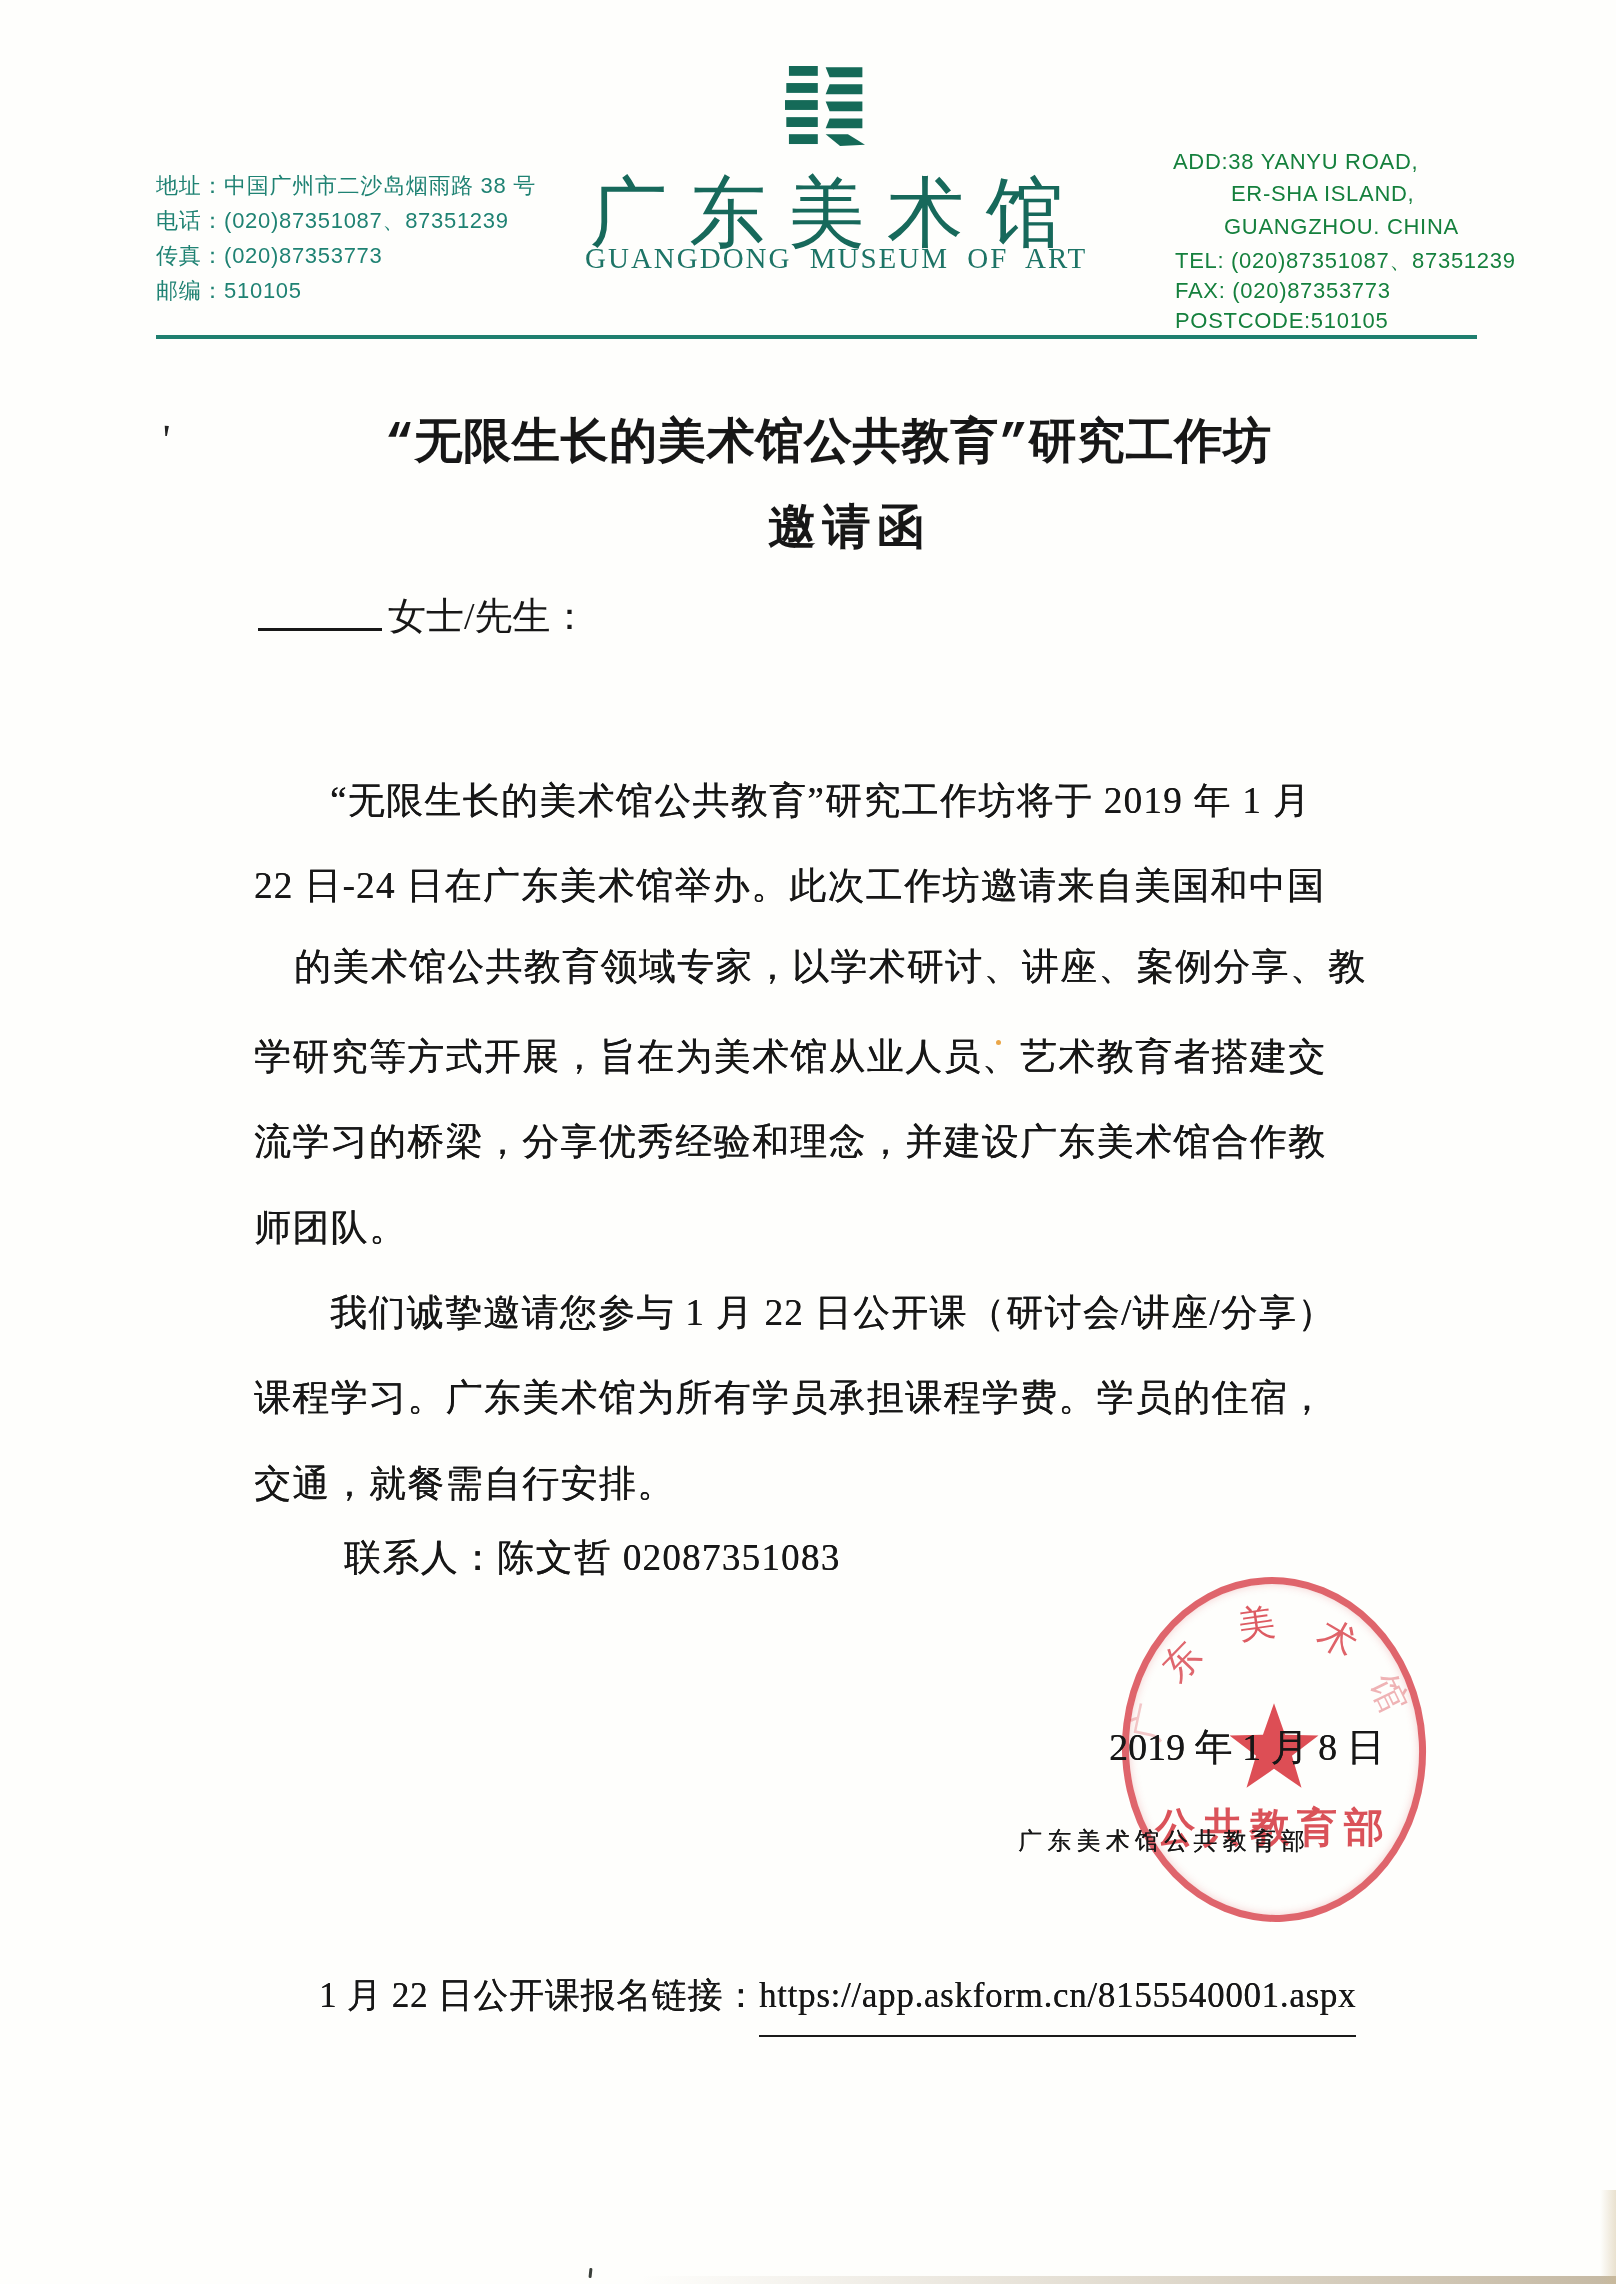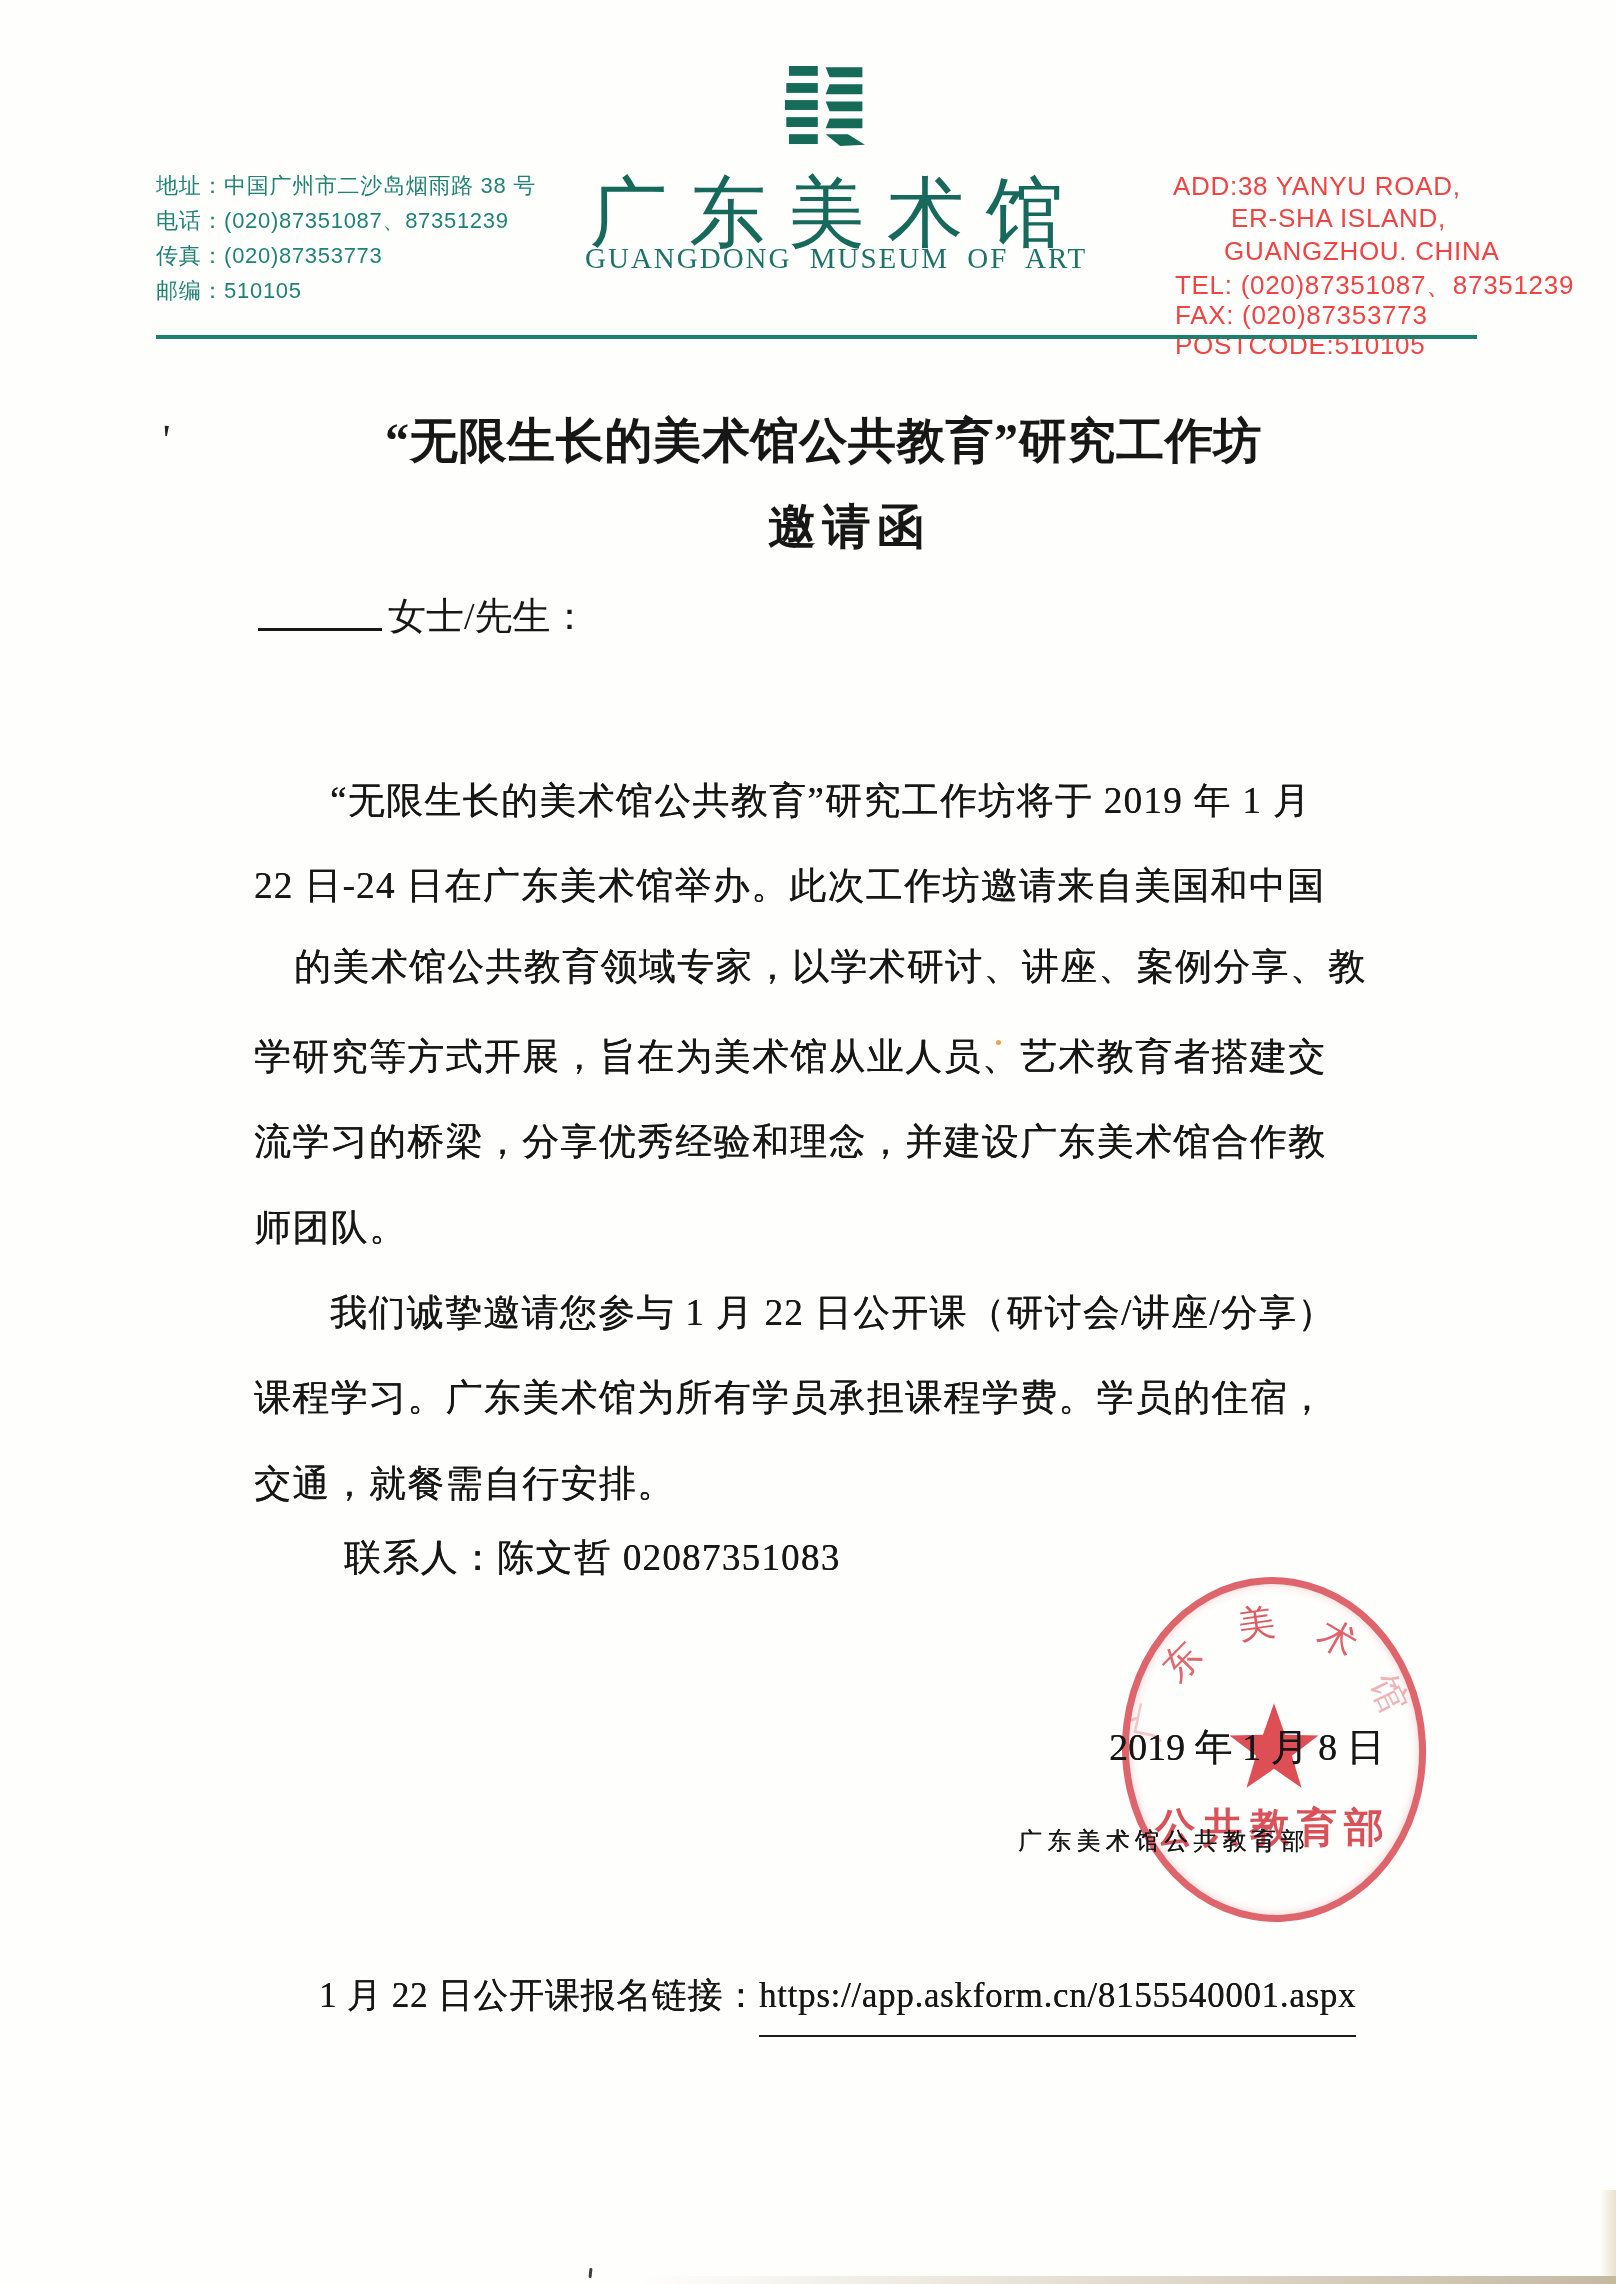--- a/index.html
+++ b/index.html
@@ -16,30 +16,30 @@
   
   .hdr-left-line{left:156px;font-family:"Liberation Sans","DejaVu Sans",sans-serif;
     font-size:22px;color:#1f8273;letter-spacing:0.7px;}
   .hl0{top:171px;} .hl1{top:206px;text-align:right;} .hl2{top:241px;} .hl3{top:276px;}
 
   .logo-mark{left:785px;top:66px;width:80px;height:80px;}
   .logo-cn{left:590px;top:162px;font-size:77px;color:#17695b;letter-spacing:22px;font-weight:400;}
   .logo-en{left:585px;top:242px;font-size:29px;color:#1d7466;letter-spacing:2px;word-spacing:9px;}
 
   .hdr-right-line{font-family:"Liberation Sans","DejaVu Sans",sans-serif;
-    font-size:26px;color:#ef4444;letter-spacing:0.7px;margin-top:22px;}
+    font-size:22px;color:#15803d;letter-spacing:0.7px;}
   .hr0{left:1173px;top:149px;} .hr1{left:1231px;top:181px;} .hr2{left:1224px;top:214px;}
   .hr3{left:1175px;top:246px;} .hr4{left:1175px;top:278px;} .hr5{left:1175px;top:308px;}
 
   .divider{left:156px;top:335px;width:1321px;height:3.9px;background:#1f7f6f;}
 
   
   .stray-mark{left:162px;top:415px;font-size:43px;color:#222;transform:rotate(4deg);}
   .title-main{left:385px;top:409px;font-size:48px;font-weight:700;
-    font-family:Liberation Serif, serif;letter-spacing:0.7px;}
+    font-family:Liberation Mono, monospace;letter-spacing:0.7px;}
   .title-sub{left:768px;top:495px;font-size:48px;font-weight:700;
     font-family:"Liberation Sans","DejaVu Sans",sans-serif;letter-spacing:6.5px;}
 
   .salute-underline{left:258px;top:628px;width:124px;height:2.6px;background:#181818;}
   .salute-text{left:388px;top:591px;font-size:38px;}
 
   .body-line{left:254px;width:1167px;font-size:37px;letter-spacing:1.3px;
     text-shadow:0.3px 0 0 currentColor;}
   .indent{text-indent:76px;}
   .b0{top:776px;} .b1{top:861px;} .b2{top:942px;margin-left:40px;} .b3{top:1032px;}

